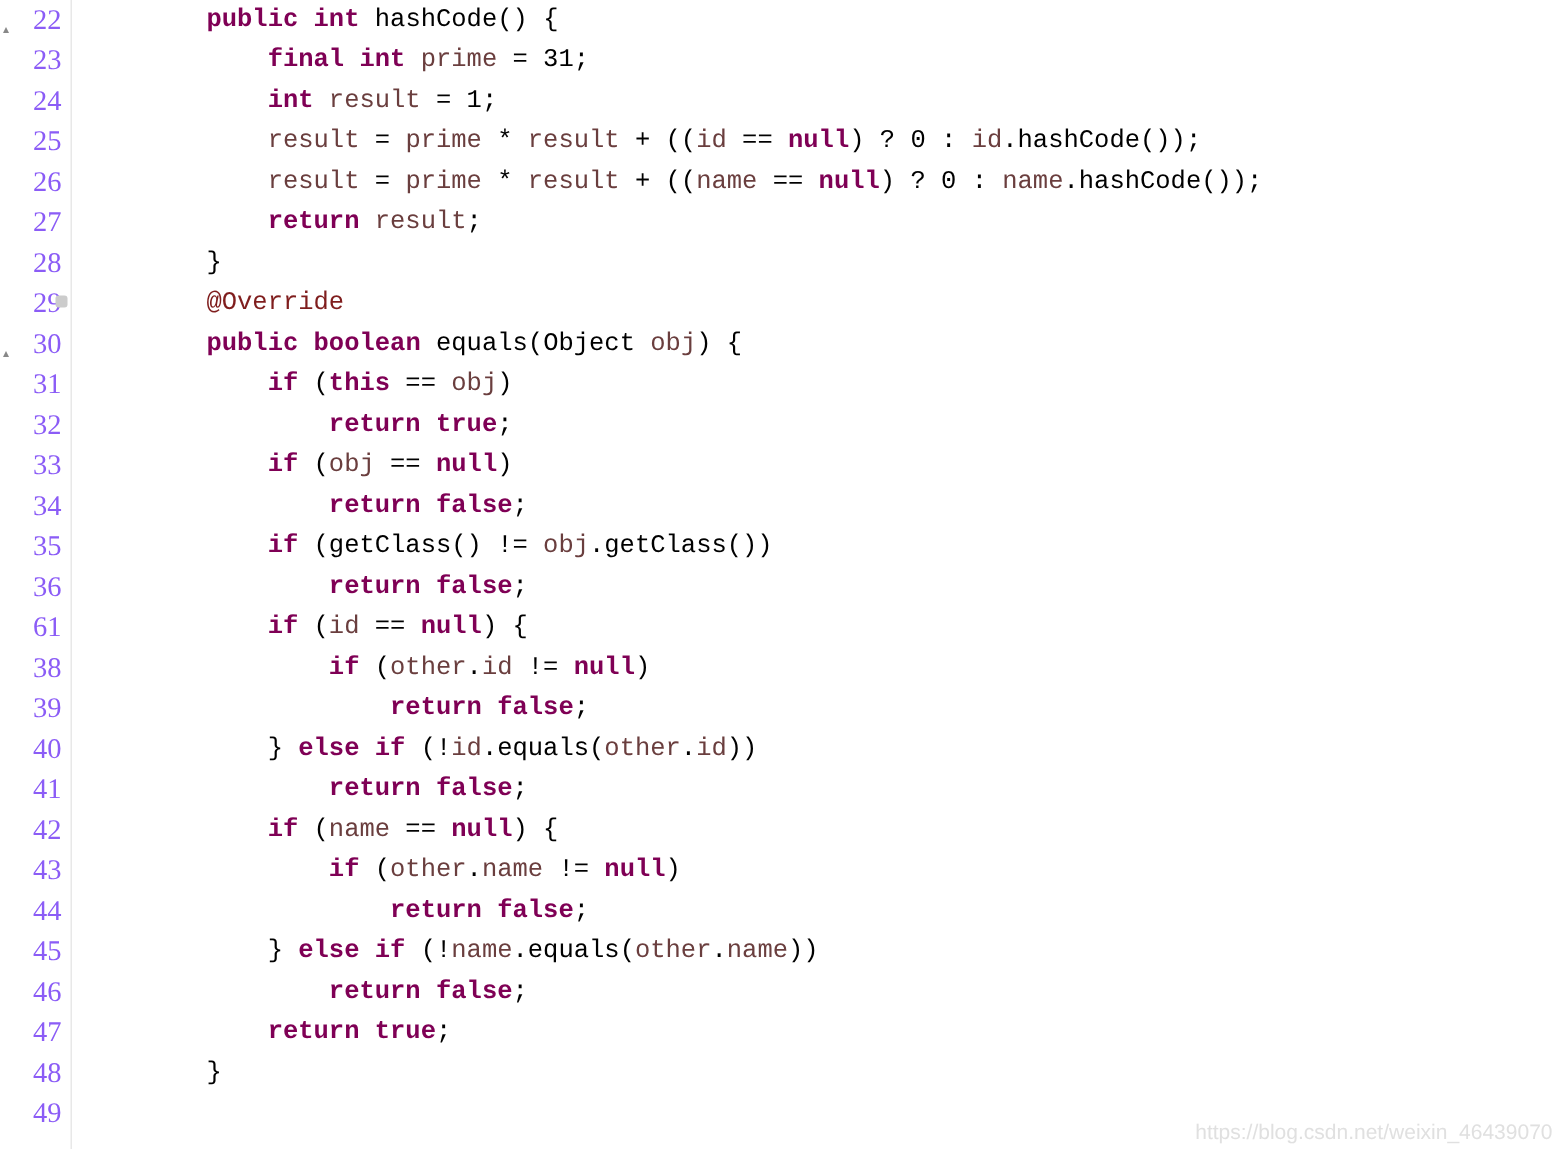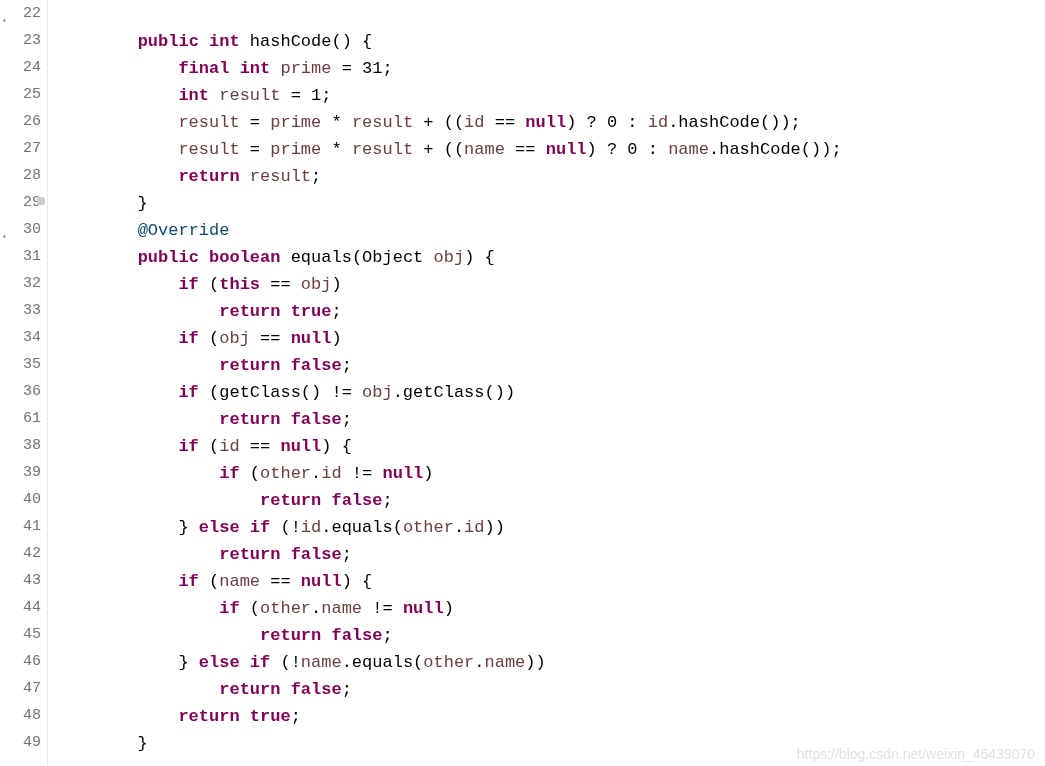--- a/index.html
+++ b/index.html
@@ -26,24 +26,25 @@
       width: 48px;
       background: #ffffff;
       text-align: right;
       padding-right: 4px;
       user-select: none;
       border-right: 1px solid #e8e8e8;
     }
     .line-num {
       height: 27px;
       line-height: 27px;
-      color: #737373;
-      font-size: 15px;
+      color: #8b5cf6;
+      font-size: 19px;
       position: relative;
       padding-right: 2px;
+      font-family: Liberation Serif, serif;
     }
     .line-num.marked::before {
       content: "▴";
       position: absolute;
       left: 2px;
       font-size: 8px;
       color: #888;
       top: 6px;
     }
     .line-num.override::after {
@@ -52,32 +53,31 @@
       right: -2px;
       top: 8px;
       width: 8px;
       height: 8px;
       background: #ccc;
       border-radius: 2px;
     }
     .content {
       flex: 1;
       padding-left: 8px;
-      margin-top: 28px;
     }
     .code-line {
       height: 27px;
       line-height: 27px;
       white-space: pre;
       color: #000;
     }
     .kw { color: #7f0055; font-weight: bold; }
     .var { color: #6a3e3e; }
     .method { color: #000; }
-    .annotation { color: #0c4a6e; }
+    .annotation { color: #7f1d1d; }
     .watermark {
       position: absolute;
       bottom: 4px;
       right: 10px;
       color: #e0e0e0;
       font-size: 14px;
       font-family: Arial, sans-serif;
       z-index: 10;
     }
   </style>

